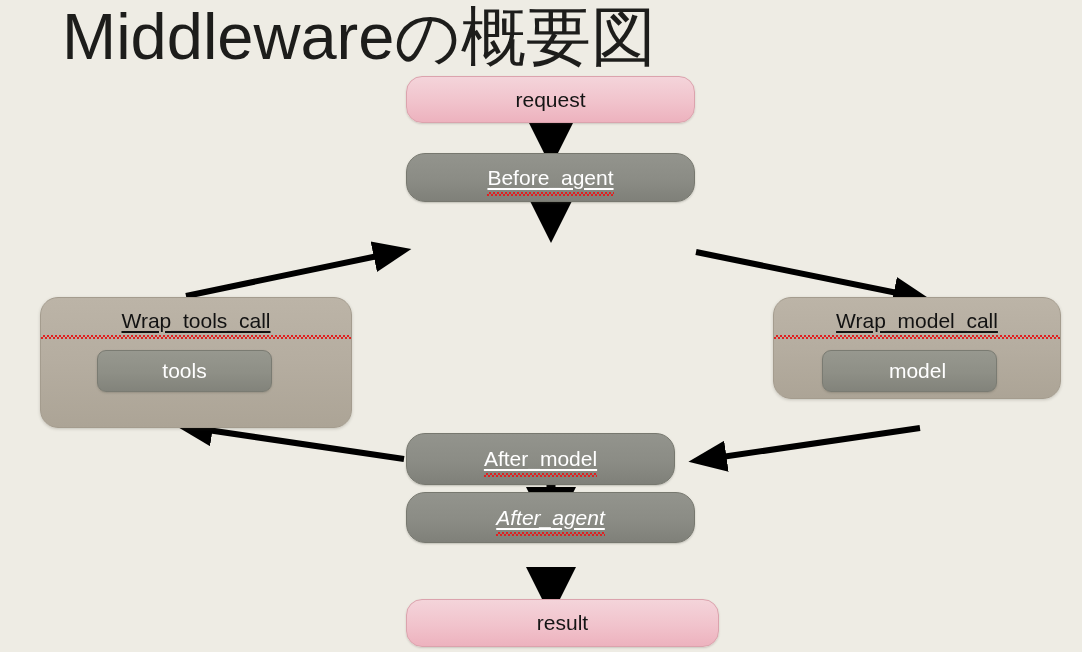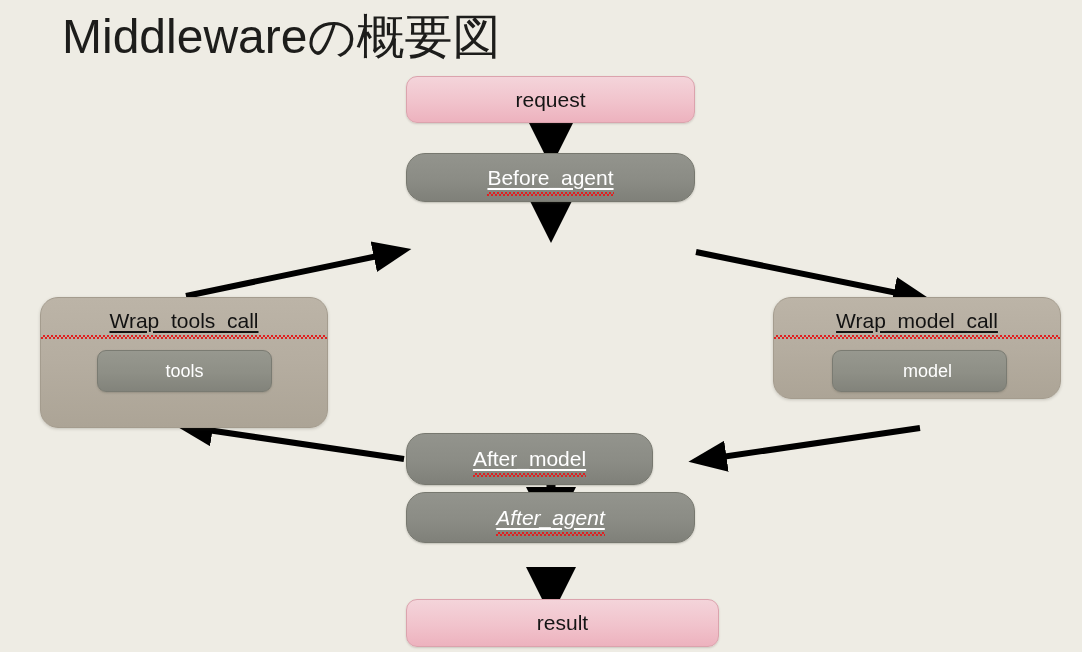--- a/index.html
+++ b/index.html
@@ -19,21 +19,21 @@
     width: 1082px;
     height: 652px;
     background: #eeece4;
   }
 
   
   .title {
     position: absolute;
     left: 62px;
     top: 6px;
-    font-size: 48px;
+    font-size: 65px;
     line-height: 62px;
     color: #1d1d1b;
     letter-spacing: 0px;
     white-space: nowrap;
     font-weight: 400;
   }
 
   
   #arrows {
     position: absolute;
@@ -56,21 +56,21 @@
 
   .node-label {
     display: inline-block;
     white-space: nowrap;
   }
 
   
   .node.pink {
     background: linear-gradient(to bottom, #f4d4da 0%, #f1c3cc 55%, #edb2be 100%);
     border: 1px solid #dba3ad;
-    border-radius: 11px;
+    border-radius: 16px;
     box-shadow: 0 1px 2px rgba(90,70,70,0.22);
   }
   .node.pink .node-label {
     color: #151515;
     font-size: 21px;
   }
 
   
   .node.gray {
     background: linear-gradient(to bottom, #93948d 0%, #8b8c85 55%, #7f8079 100%);
@@ -114,21 +114,21 @@
     display: flex;
     align-items: center;
     justify-content: center;
     background: linear-gradient(to bottom, #97988f 0%, #8e8f86 55%, #82837b 100%);
     border: 1px solid #7a7b72;
     border-radius: 9px;
     box-shadow: 0 1px 2px rgba(70,70,60,0.25);
   }
   .inner-node .node-label {
     color: #ffffff;
-    font-size: 18px;
+    font-size: 21px;
   }
 
   
   .spell {
     position: relative;
   }
   .spell::after {
     content: "";
     position: absolute;
     left: 0;
@@ -195,35 +195,35 @@
 
   <div class="node pink" style="left:406px; top:76px; width:289px; height:47px;">
     <span class="node-label">request</span>
   </div>
 
   <div class="node gray" style="left:406px; top:153px; width:289px; height:49px;">
     <span class="node-label spell">Before_agent</span>
   </div>
 
 
-  <div class="node tan" style="left:40px; top:297px; width:288px; height:131px;">
+  <div class="node tan" style="left:40px; top:297px; width:312px; height:131px;">
     <div class="wrap-title spell">Wrap_tools_call</div>
     <div class="inner-node" style="left:56px; top:52px; width:175px; height:42px;">
       <span class="node-label">tools</span>
     </div>
   </div>
 
   <div class="node tan" style="left:773px; top:297px; width:288px; height:102px;">
     <div class="wrap-title spell">Wrap_model_call</div>
-    <div class="inner-node" style="left:58px; top:52px; width:175px; height:42px;padding-left:16px;">
+    <div class="inner-node" style="left:48px; top:52px; width:175px; height:42px;padding-left:16px;">
       <span class="node-label">model</span>
     </div>
   </div>
 
-  <div class="node gray" style="left:406px; top:433px; width:247px; height:52px;">
+  <div class="node gray" style="left:406px; top:433px; width:269px; height:52px;">
     <span class="node-label spell">After_model</span>
   </div>
 
   <div class="node gray" style="left:406px; top:492px; width:289px; height:51px;font-style:italic;">
     <span class="node-label spell">After_agent</span>
   </div>
 
   <div class="node pink" style="left:406px; top:599px; width:313px; height:48px;">
     <span class="node-label">result</span>
   </div>

